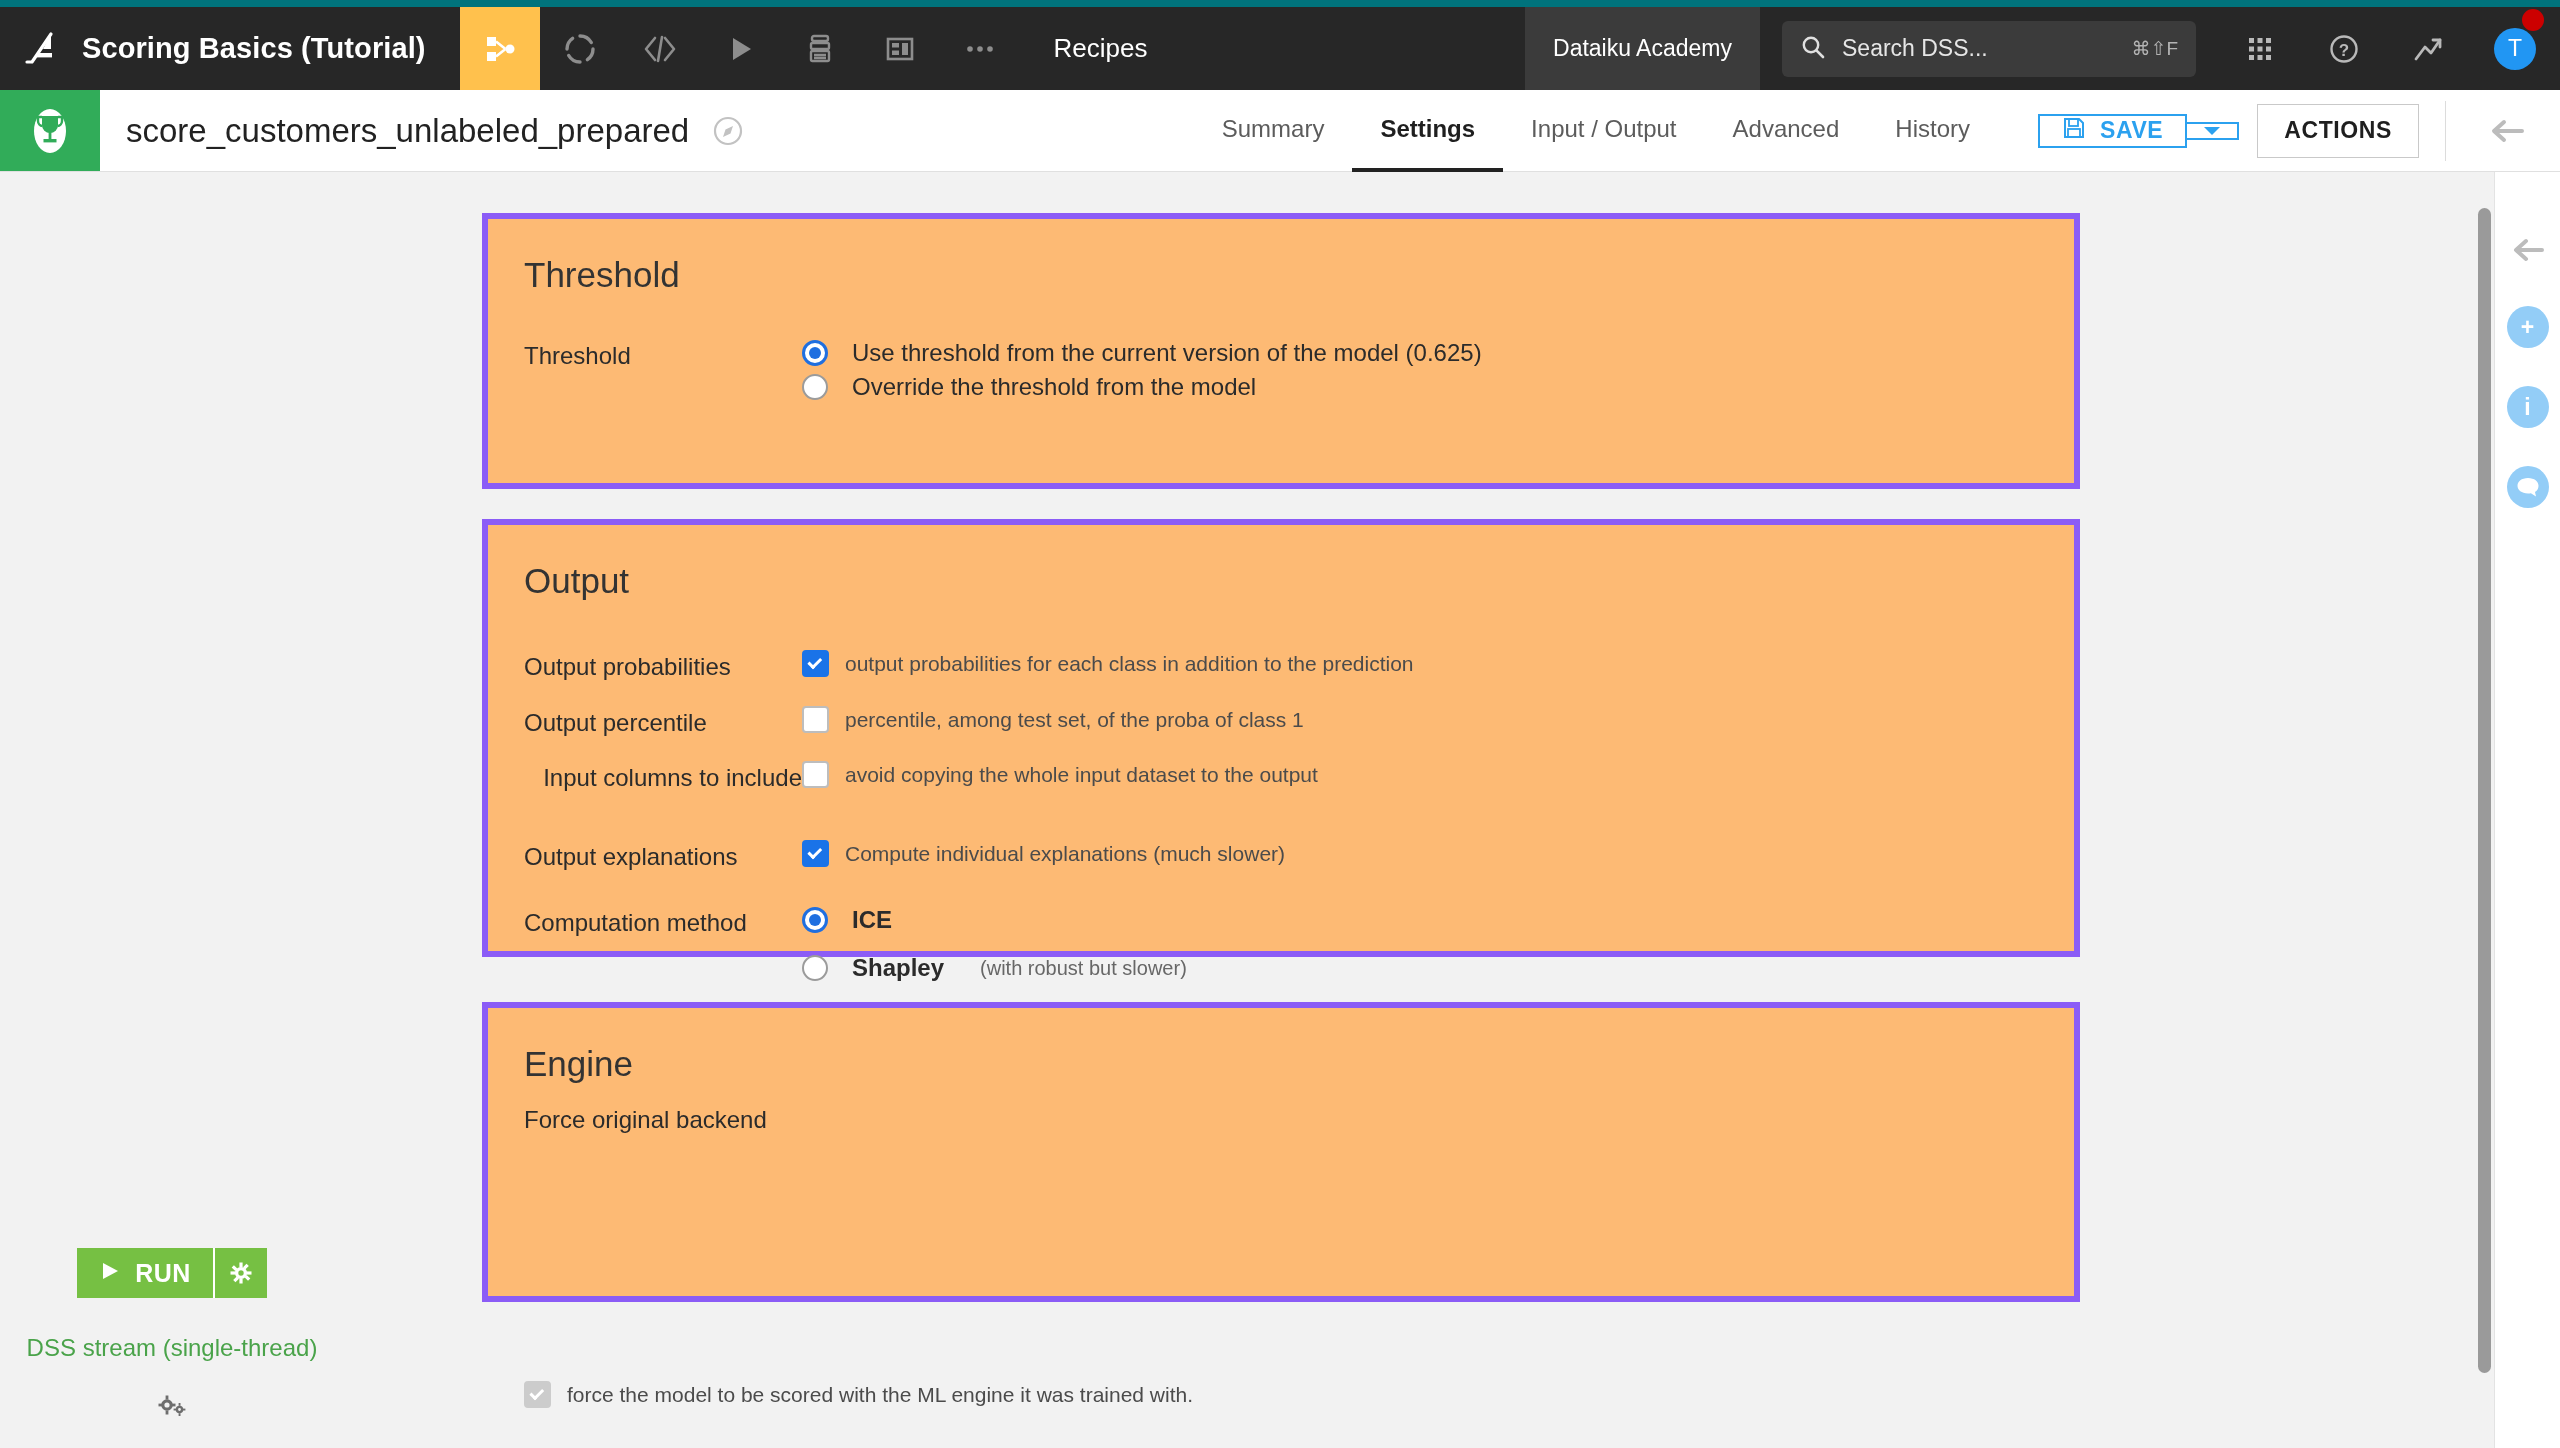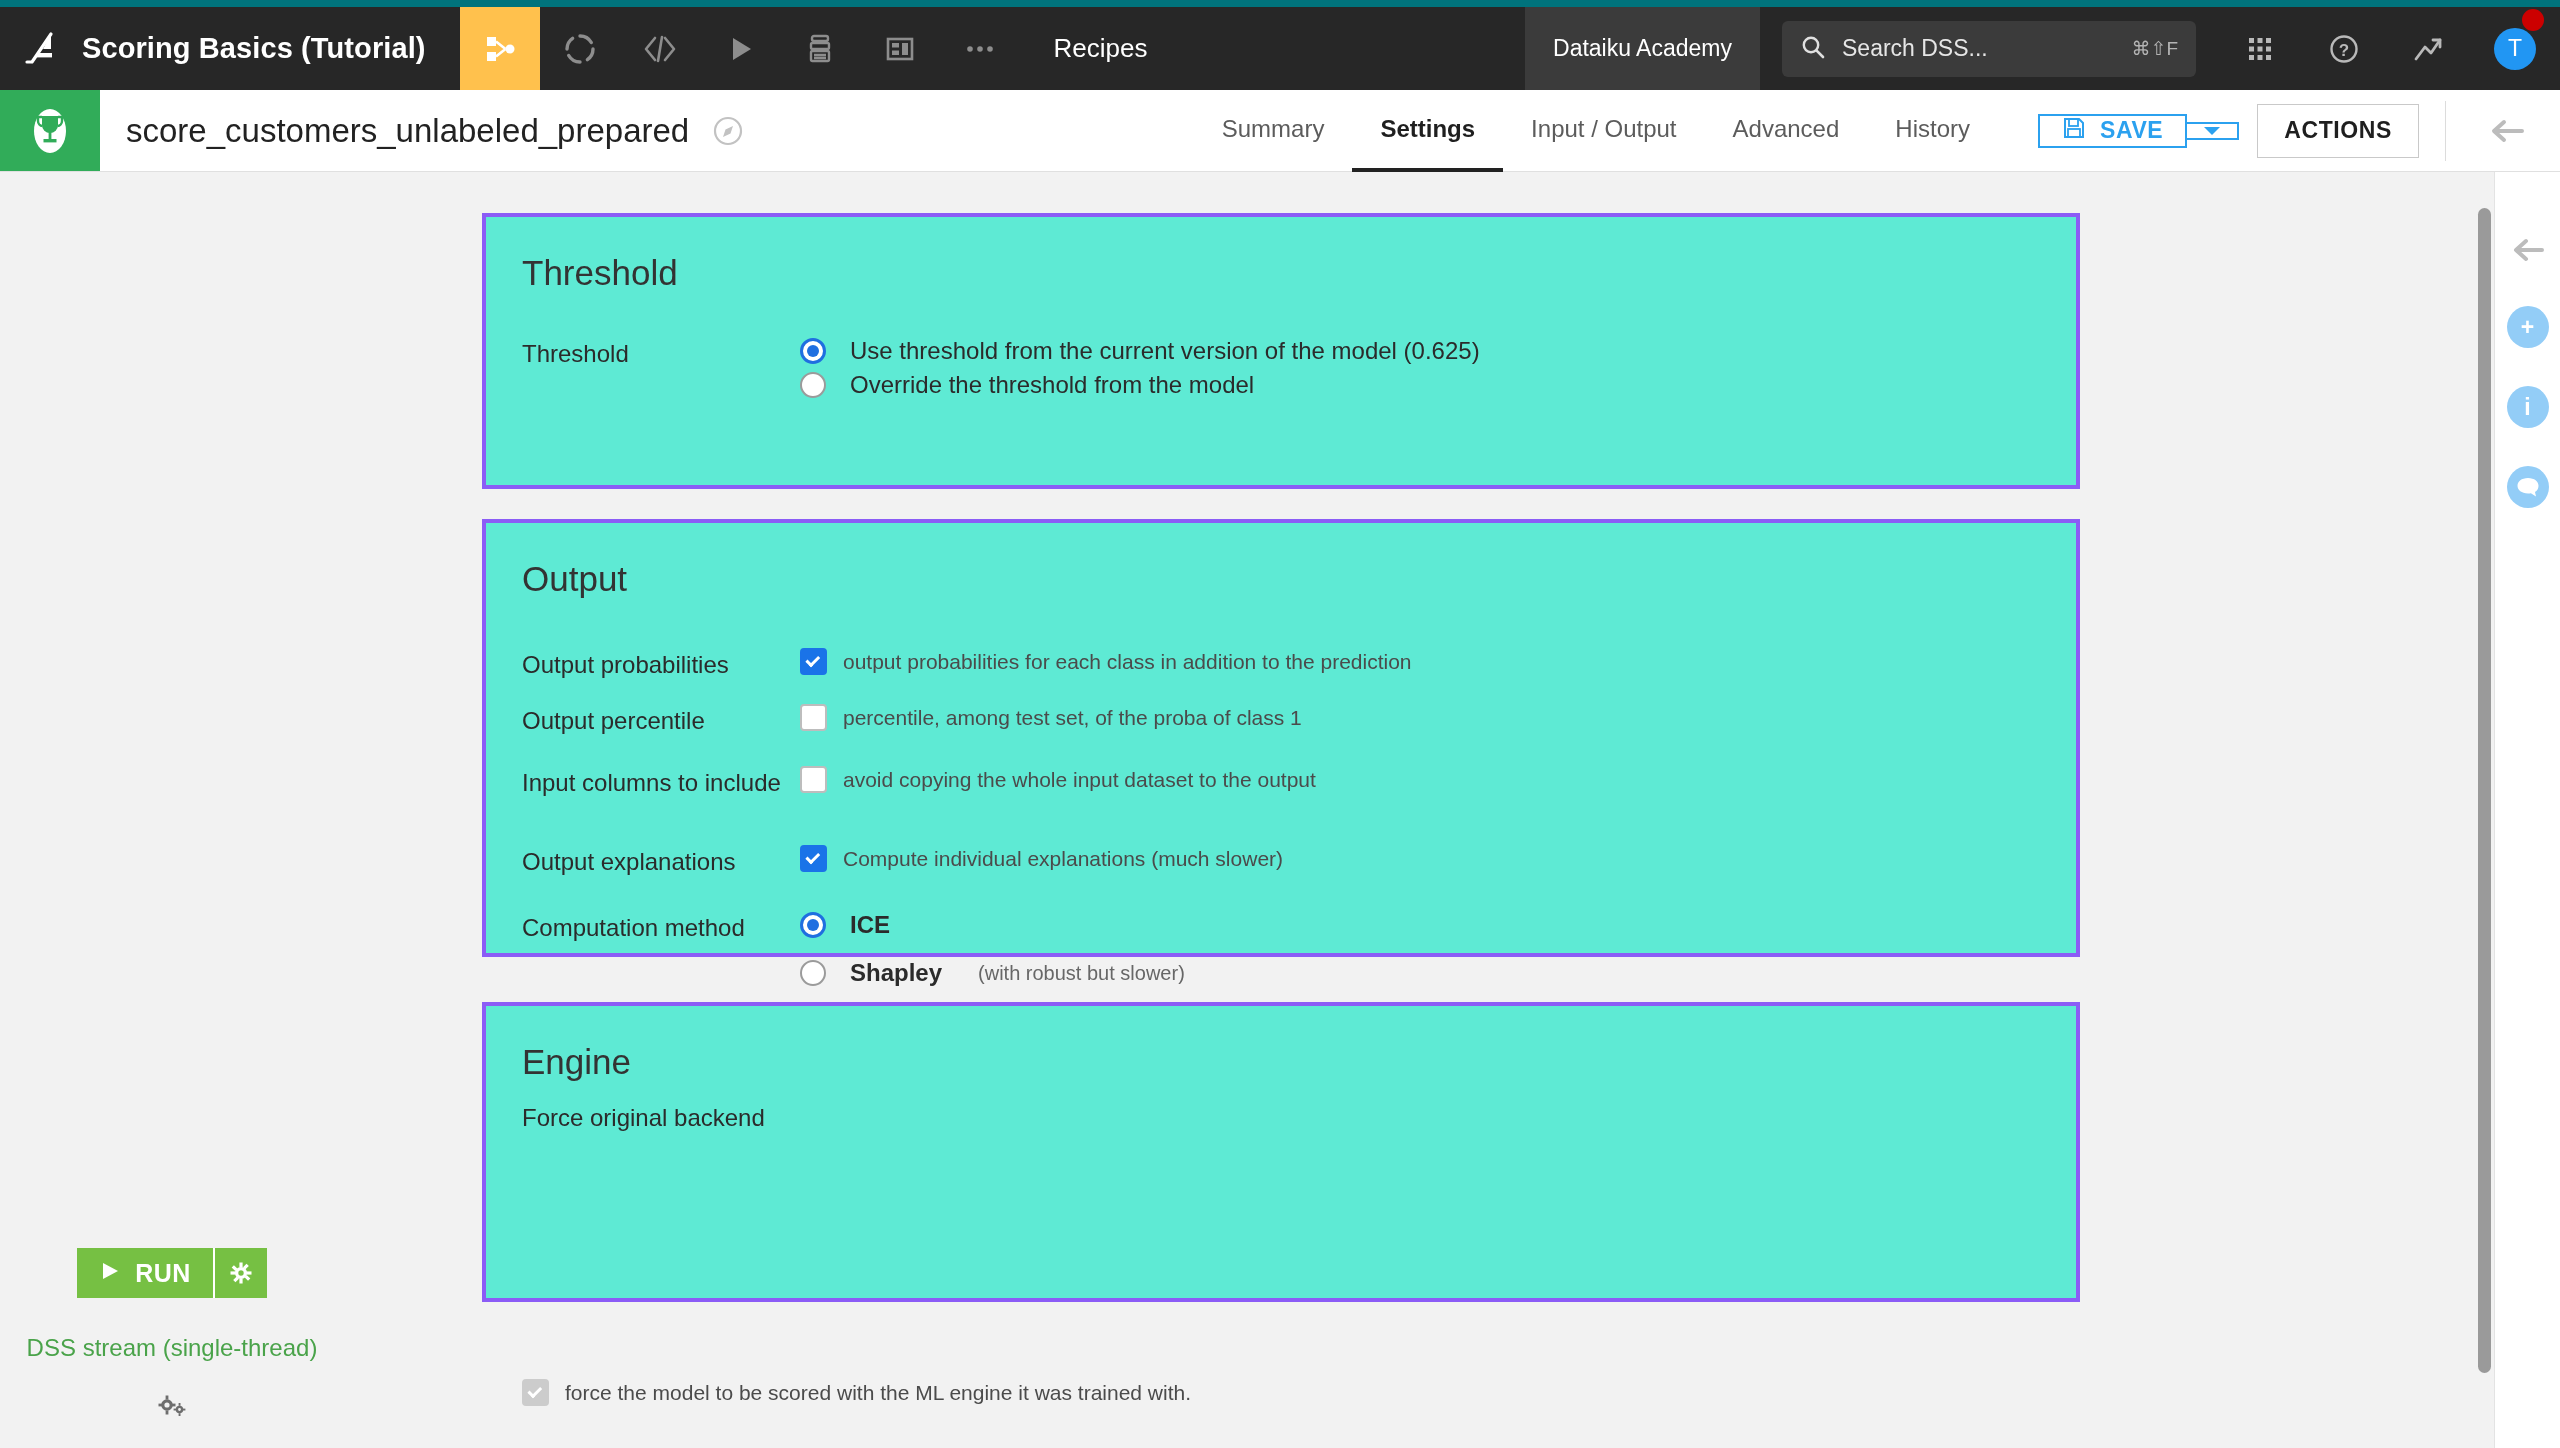--- a/index.html
+++ b/index.html
@@ -122,21 +122,21 @@
     position: absolute; top: 0; right: 0; width: 16px; height: 1276px;
     background: #f2f2f2;
   }
   .scroll-thumb {
     position: absolute; top: 36px; right: 3px; width: 13px; height: 1165px;
     background: #9a9a9a; border-radius: 7px;
   }
 
   .panel {
     position: absolute; left: 482px; width: 1598px;
-    background: #5eead4; border: 4px solid #8b5cf6;
+    background: #fdba74; border: 6px solid #8b5cf6;
   }
   .panel-title {
     font-size: 35px; color: #333333; font-weight: 400;
     padding: 36px 0 0 36px;
   }
 
   .field-row { display: flex; align-items: flex-start; padding-left: 36px; }
   .field-label {
     width: 278px; flex: 0 0 278px;
     font-size: 24px; color: #2b2b2b; line-height: 1.25;
@@ -443,21 +443,21 @@
     </div>
 
     <div class="field-row" style="margin-top:24px;">
       <div class="field-label">Output percentile</div>
       <div class="check-row">
         <span class="checkbox"></span>
         <span class="check-hint">percentile, among test set, of the proba of class 1</span>
       </div>
     </div>
 
-    <div class="field-row" style="margin-top:30px;">
+    <div class="field-row" style="margin-top:23px;text-align:right;">
       <div class="field-label">Input columns to include</div>
       <div class="check-row">
         <span class="checkbox"></span>
         <span class="check-hint">avoid copying the whole input dataset to the output</span>
       </div>
     </div>
 
     <div class="field-row" style="margin-top:47px;">
       <div class="field-label">Output explanations</div>
       <div class="check-row">

